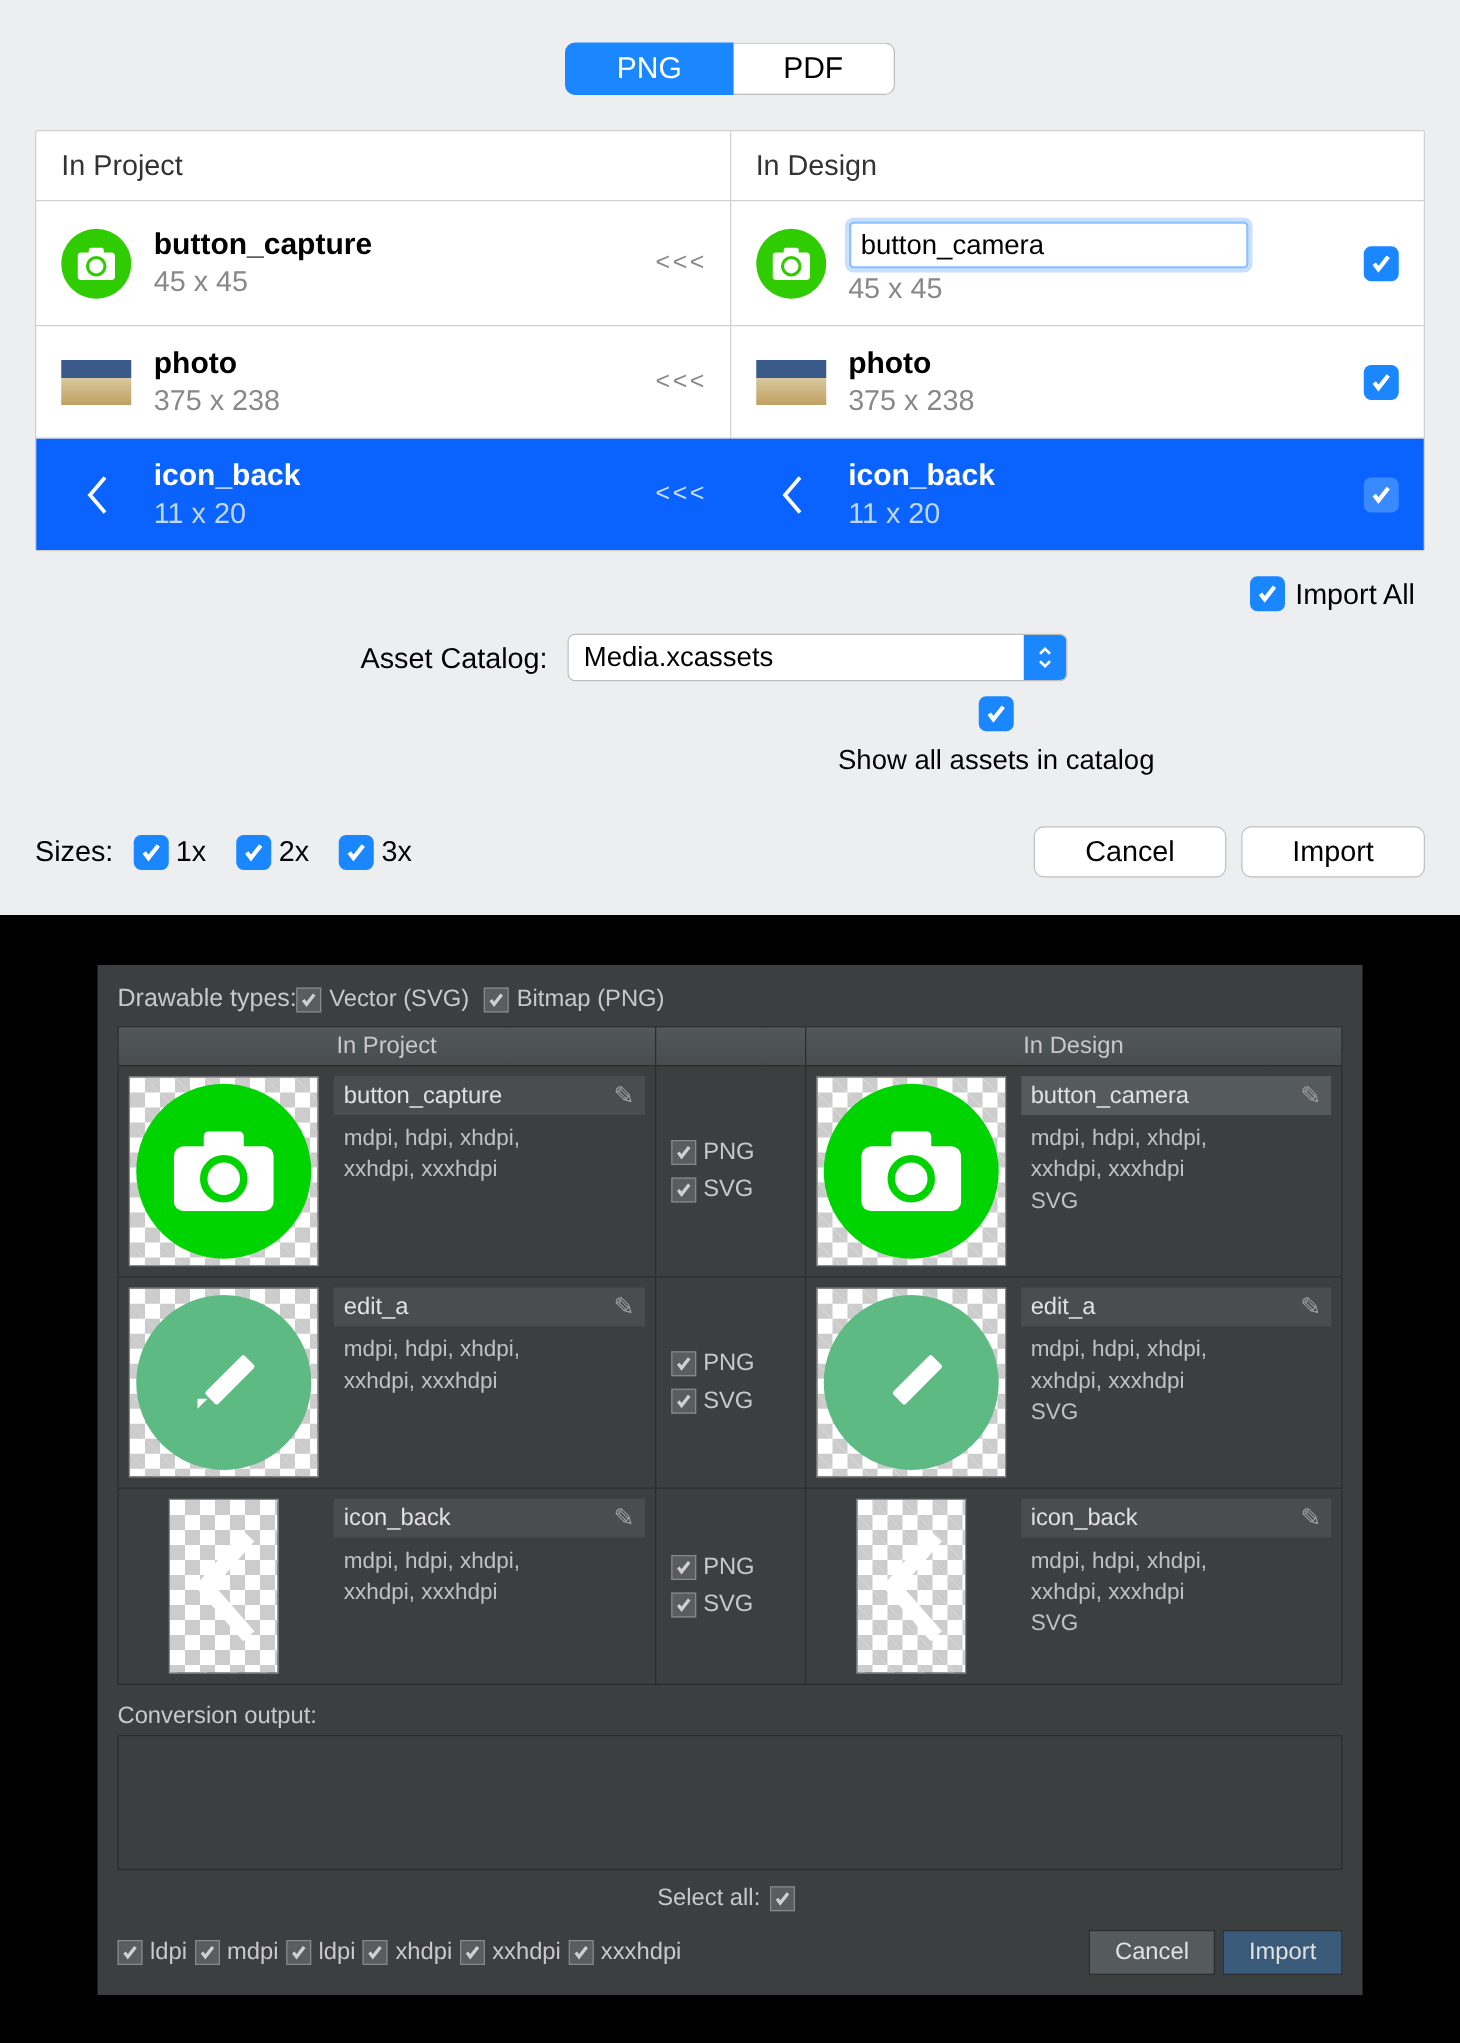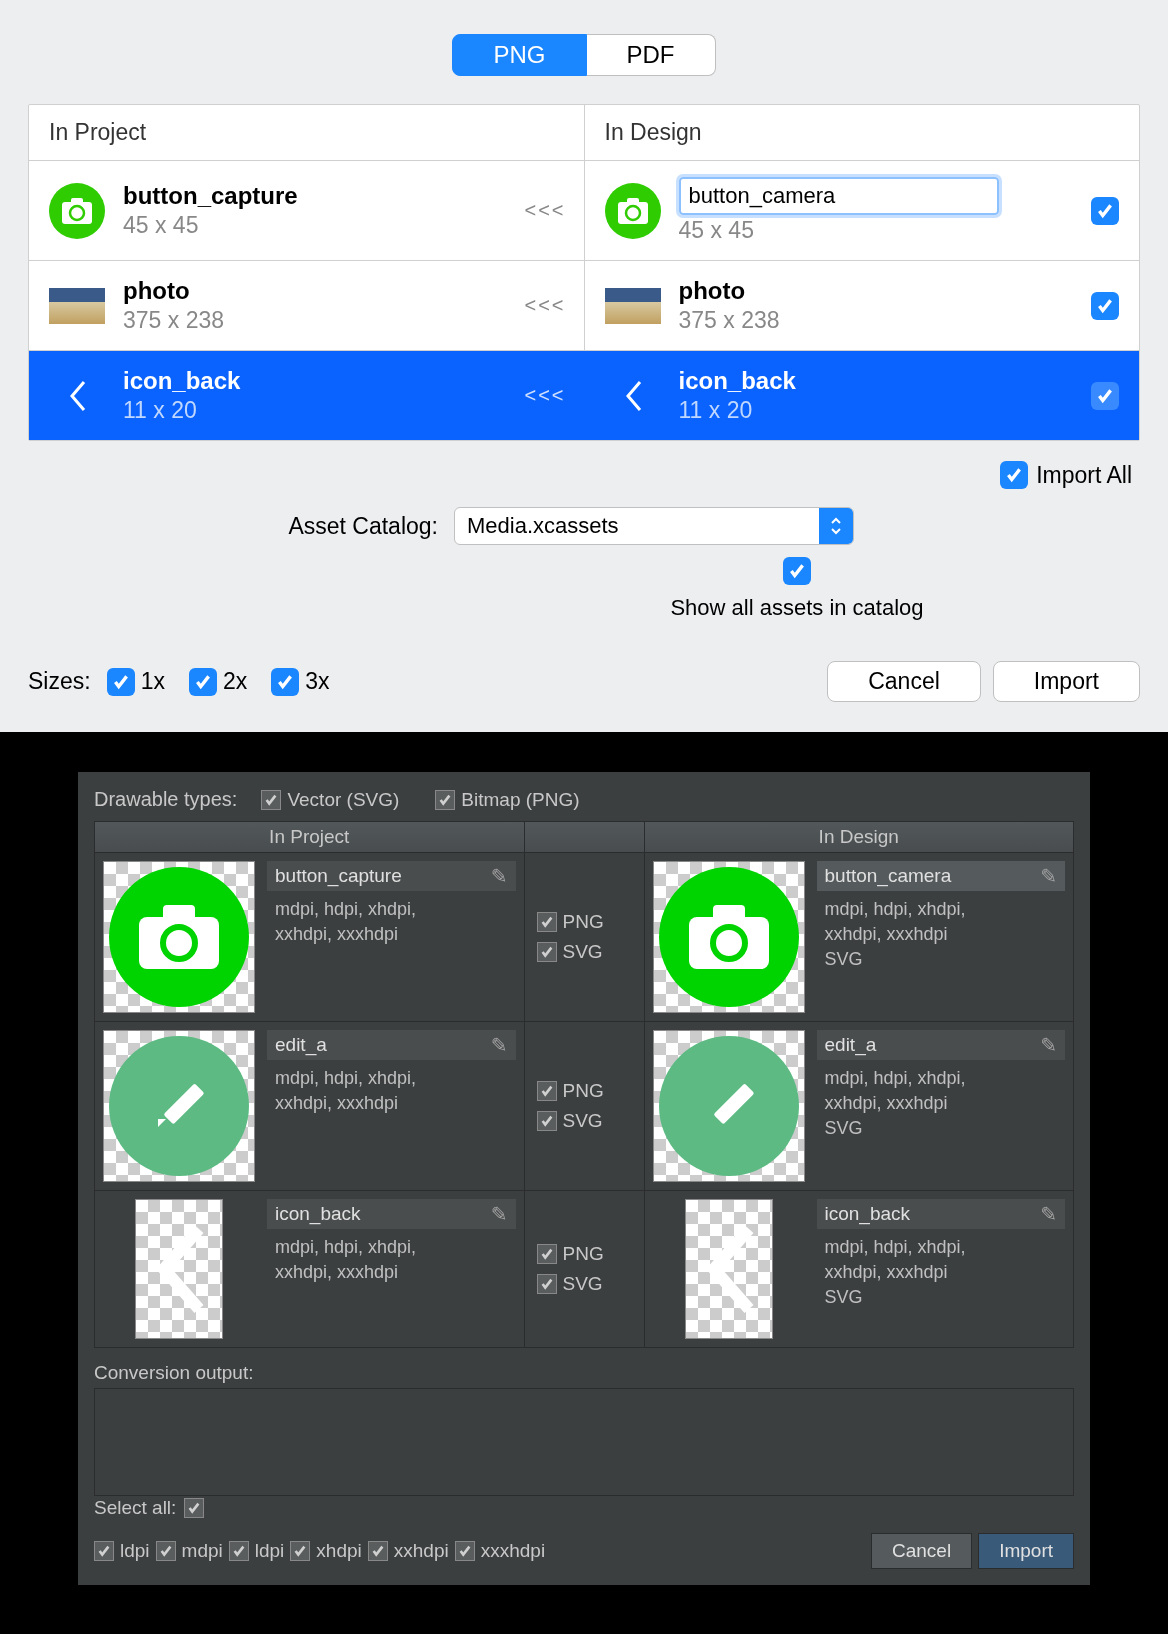--- a/index.html
+++ b/index.html
@@ -54,21 +54,21 @@
 .showall-row { display: flex; align-items: center; gap: 10px; font-size: 22px; margin-left: 426px; margin-bottom: 40px; flex-direction: column; }
 
 .bottom-row { display: flex; align-items: center; }
 .sizes-label { font-size: 23px; margin-right: 16px; }
 .size-chk { display: flex; align-items: center; gap: 6px; font-size: 23px; margin-right: 24px; }
 .spacer { flex: 1; }
 .btn-mac { border: 1px solid #c0c0c0; background: #fff; border-radius: 8px; font-size: 23px; padding: 6px 40px; cursor: pointer; margin-left: 12px; }
 
 
 .panel-bottom { background: #3c3f40; color: #c8c8c8; margin: 40px 78px 40px; padding: 16px; font-size: 20px; }
-.dtypes { display: flex; align-items: center; gap: 24px; margin-bottom: 10px; font-size: 20px; }
+.dtypes { display: flex; align-items: center; gap: 0; margin-bottom: 10px; font-size: 20px; }
 .dtypes .lbl + .lbl { margin-left: 12px; }
 .cbx { width: 20px; height: 20px; border: 1px solid #888; background: #5a5d5e; display: inline-flex; align-items: center; justify-content: center; cursor: pointer; margin-right: 6px; }
 .cbx svg { width: 14px; height: 14px; stroke: #d0d0d0; stroke-width: 3; fill: none; }
 
 .dark-table { border: 1px solid #2a2c2d; }
 .dark-head { display: flex; background: linear-gradient(#52585a,#484c4e); border-bottom: 1px solid #2a2c2d; }
 .dark-hcell { flex: 1; text-align: center; padding: 4px; font-size: 19px; border-right: 1px solid #2a2c2d; }
 .dark-hcell.mid { flex: 0 0 120px; }
 .dark-hcell:last-child { border-right: none; }
 
@@ -92,21 +92,21 @@
 .dk-name-row { display: flex; align-items: center; background: #4a4d4e; padding: 3px 8px; margin-bottom: 6px; }
 .dk-name { flex: 1; font-size: 19px; color: #e0e0e0; }
 .pencil { color: #a0a0a0; }
 .dk-sub { font-size: 18px; color: #c0c0c0; line-height: 1.4; padding: 0 8px; }
 
 .lbl { display: inline-flex; align-items: center; font-size: 19px; }
 
 .conv-label { margin-top: 14px; font-size: 19px; }
 .conv-box { border: 1px solid #2a2c2d; height: 108px; margin-top: 4px; background: #3c3f40; }
 
-.selectall-row { display: flex; justify-content: flex-start; align-items: center; gap: 8px; margin-top: 1px; font-size: 19px; }
+.selectall-row { display: flex; justify-content: center; align-items: center; gap: 8px; margin-top: 12px; font-size: 19px; }
 
 .dpi-row { display: flex; align-items: center; margin-top: 14px; gap: 6px; }
 .btn-dark { border: 1px solid #2a2c2d; background: #555a5c; color: #e0e0e0; padding: 6px 20px; font-size: 19px; cursor: pointer; }
 .btn-dark.primary { background: #3a5a7a; }
 </style>
 </head>
 <body>
 
 <div class="panel-top">
 

